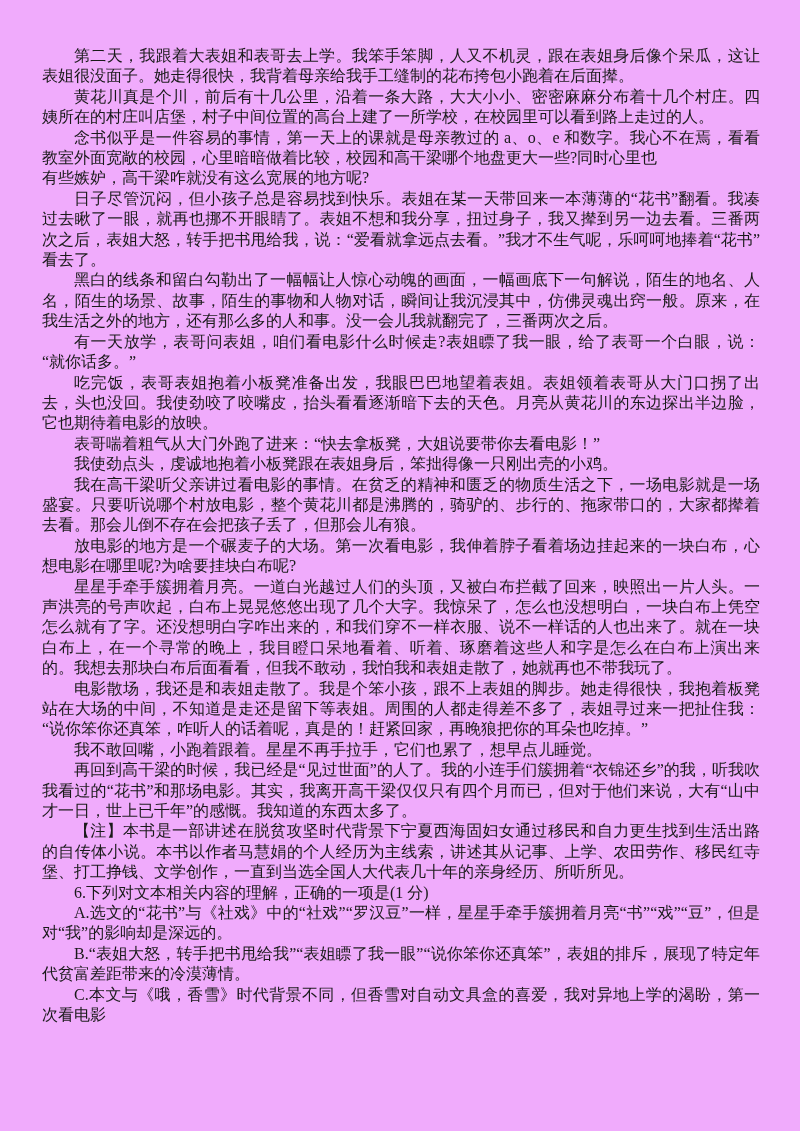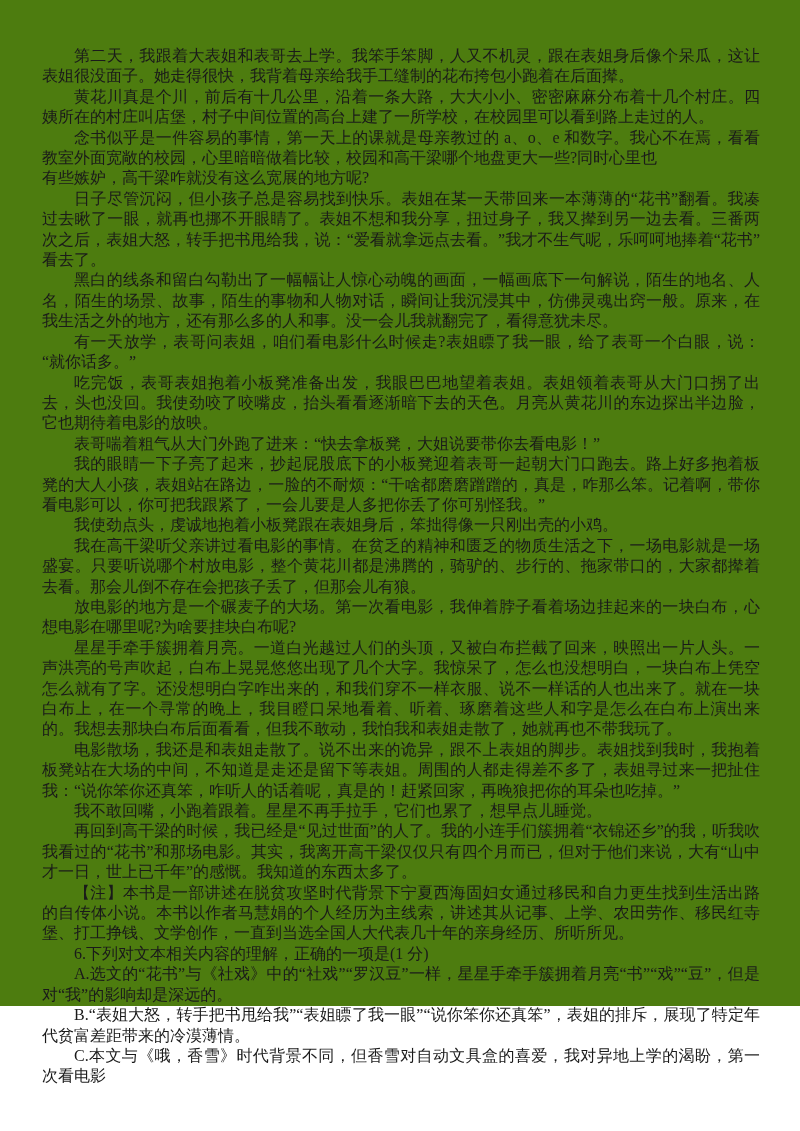--- a/index.html
+++ b/index.html
@@ -8,23 +8,23 @@
     background: #ffffff;
   }
   body {
     width: 800px;
     height: 1131px;
     overflow: hidden;
   }
   .page {
     box-sizing: border-box;
     width: 800px;
-    height: 1006px;
+    height: 1131px;
     padding: 46px 40px 0 42px;
-    background: #4d7c0f;
+    background: #f0abfc;
     font-family: "Liberation Serif", "DejaVu Serif", serif;
     color: #1a1a1a;
   }
   .para {
     margin: 0;
     font-size: 16px;
     line-height: 20.4px;
     text-align: justify;
     text-indent: 2em;
     white-space: pre-wrap;
@@ -33,30 +33,29 @@
 </style>
 </head>
 <body>
 
 <div class="page">
   <p class="para">第二天，我跟着大表姐和表哥去上学。我笨手笨脚，人又不机灵，跟在表姐身后像个呆瓜，这让表姐很没面子。她走得很快，我背着母亲给我手工缝制的花布挎包小跑着在后面撵。</p>
   <p class="para">黄花川真是个川，前后有十几公里，沿着一条大路，大大小小、密密麻麻分布着十几个村庄。四姨所在的村庄叫店堡，村子中间位置的高台上建了一所学校，在校园里可以看到路上走过的人。</p>
   <p class="para">念书似乎是一件容易的事情，第一天上的课就是母亲教过的 a、o、e 和数字。我心不在焉，看看教室外面宽敞的校园，心里暗暗做着比较，校园和高干梁哪个地盘更大一些?同时心里也
 有些嫉妒，高干梁咋就没有这么宽展的地方呢?</p>
   <p class="para">日子尽管沉闷，但小孩子总是容易找到快乐。表姐在某一天带回来一本薄薄的“花书”翻看。我凑过去瞅了一眼，就再也挪不开眼睛了。表姐不想和我分享，扭过身子，我又撵到另一边去看。三番两次之后，表姐大怒，转手把书甩给我，说：“爱看就拿远点去看。”我才不生气呢，乐呵呵地捧着“花书”看去了。</p>
-  <p class="para">黑白的线条和留白勾勒出了一幅幅让人惊心动魄的画面，一幅画底下一句解说，陌生的地名、人名，陌生的场景、故事，陌生的事物和人物对话，瞬间让我沉浸其中，仿佛灵魂出窍一般。原来，在我生活之外的地方，还有那么多的人和事。没一会儿我就翻完了，看得意犹未尽。</p>
+  <p class="para">黑白的线条和留白勾勒出了一幅幅让人惊心动魄的画面，一幅画底下一句解说，陌生的地名、人名，陌生的场景、故事，陌生的事物和人物对话，瞬间让我沉浸其中，仿佛灵魂出窍一般。原来，在我生活之外的地方，还有那么多的人和事。没一会儿我就翻完了，三番两次之后。</p>
   <p class="para">有一天放学，表哥问表姐，咱们看电影什么时候走?表姐瞟了我一眼，给了表哥一个白眼，说：“就你话多。”</p>
   <p class="para">吃完饭，表哥表姐抱着小板凳准备出发，我眼巴巴地望着表姐。表姐领着表哥从大门口拐了出去，头也没回。我使劲咬了咬嘴皮，抬头看看逐渐暗下去的天色。月亮从黄花川的东边探出半边脸，它也期待着电影的放映。</p>
   <p class="para">表哥喘着粗气从大门外跑了进来：“快去拿板凳，大姐说要带你去看电影！”</p>
-  <p class="para">我的眼睛一下子亮了起来，抄起屁股底下的小板凳迎着表哥一起朝大门口跑去。路上好多抱着板凳的大人小孩，表姐站在路边，一脸的不耐烦：“干啥都磨磨蹭蹭的，真是，咋那么笨。记着啊，带你看电影可以，你可把我跟紧了，一会儿要是人多把你丢了你可别怪我。”</p>
   <p class="para">我使劲点头，虔诚地抱着小板凳跟在表姐身后，笨拙得像一只刚出壳的小鸡。</p>
   <p class="para">我在高干梁听父亲讲过看电影的事情。在贫乏的精神和匮乏的物质生活之下，一场电影就是一场盛宴。只要听说哪个村放电影，整个黄花川都是沸腾的，骑驴的、步行的、拖家带口的，大家都撵着去看。那会儿倒不存在会把孩子丢了，但那会儿有狼。</p>
   <p class="para">放电影的地方是一个碾麦子的大场。第一次看电影，我伸着脖子看着场边挂起来的一块白布，心想电影在哪里呢?为啥要挂块白布呢?</p>
   <p class="para">星星手牵手簇拥着月亮。一道白光越过人们的头顶，又被白布拦截了回来，映照出一片人头。一声洪亮的号声吹起，白布上晃晃悠悠出现了几个大字。我惊呆了，怎么也没想明白，一块白布上凭空怎么就有了字。还没想明白字咋出来的，和我们穿不一样衣服、说不一样话的人也出来了。就在一块白布上，在一个寻常的晚上，我目瞪口呆地看着、听着、琢磨着这些人和字是怎么在白布上演出来的。我想去那块白布后面看看，但我不敢动，我怕我和表姐走散了，她就再也不带我玩了。</p>
-  <p class="para">电影散场，我还是和表姐走散了。说不出来的诡异，跟不上表姐的脚步。表姐找到我时，我抱着板凳站在大场的中间，不知道是走还是留下等表姐。周围的人都走得差不多了，表姐寻过来一把扯住我：“说你笨你还真笨，咋听人的话着呢，真是的！赶紧回家，再晚狼把你的耳朵也吃掉。”</p>
+  <p class="para">电影散场，我还是和表姐走散了。我是个笨小孩，跟不上表姐的脚步。她走得很快，我抱着板凳站在大场的中间，不知道是走还是留下等表姐。周围的人都走得差不多了，表姐寻过来一把扯住我：“说你笨你还真笨，咋听人的话着呢，真是的！赶紧回家，再晚狼把你的耳朵也吃掉。”</p>
   <p class="para">我不敢回嘴，小跑着跟着。星星不再手拉手，它们也累了，想早点儿睡觉。</p>
   <p class="para">再回到高干梁的时候，我已经是“见过世面”的人了。我的小连手们簇拥着“衣锦还乡”的我，听我吹我看过的“花书”和那场电影。其实，我离开高干梁仅仅只有四个月而已，但对于他们来说，大有“山中才一日，世上已千年”的感慨。我知道的东西太多了。</p>
   <p class="para">【注】本书是一部讲述在脱贫攻坚时代背景下宁夏西海固妇女通过移民和自力更生找到生活出路的自传体小说。本书以作者马慧娟的个人经历为主线索，讲述其从记事、上学、农田劳作、移民红寺堡、打工挣钱、文学创作，一直到当选全国人大代表几十年的亲身经历、所听所见。</p>
   <p class="para">6.下列对文本相关内容的理解，正确的一项是(1 分)</p>
   <p class="para">A.选文的“花书”与《社戏》中的“社戏”“罗汉豆”一样，星星手牵手簇拥着月亮“书”“戏”“豆”，但是对“我”的影响却是深远的。</p>
   <p class="para">B.“表姐大怒，转手把书甩给我”“表姐瞟了我一眼”“说你笨你还真笨”，表姐的排斥，展现了特定年代贫富差距带来的冷漠薄情。</p>
   <p class="para">C.本文与《哦，香雪》时代背景不同，但香雪对自动文具盒的喜爱，我对异地上学的渴盼，第一次看电影</p>
 </div>
 
 </body></html>

